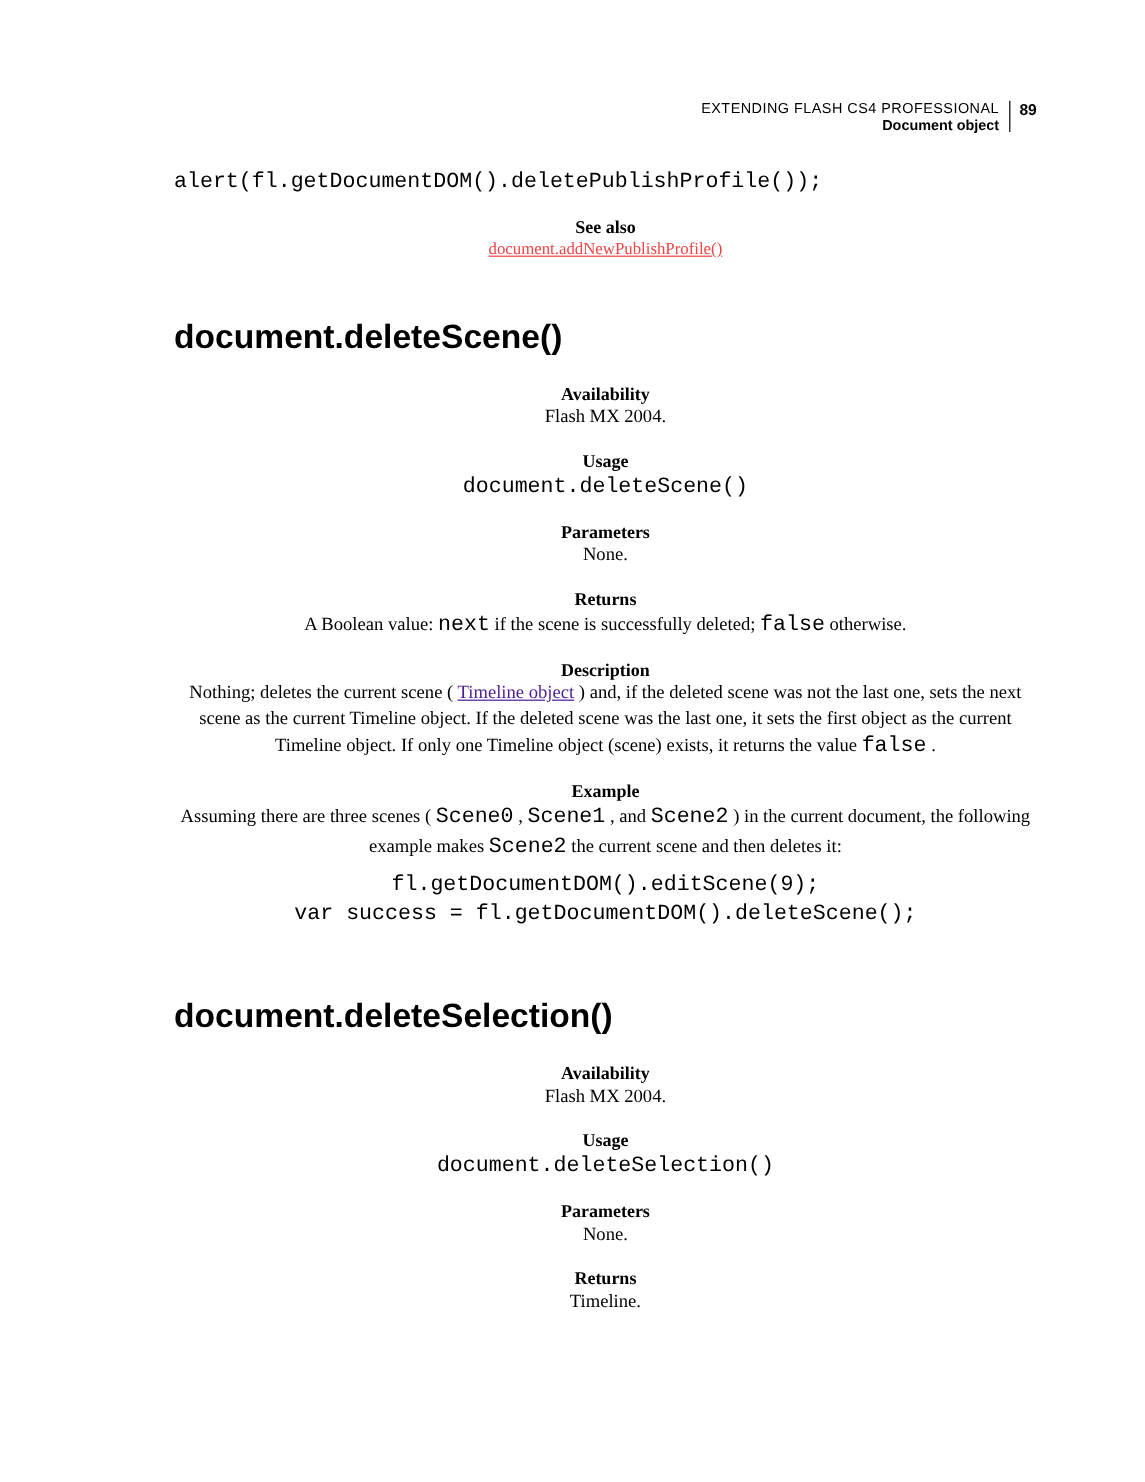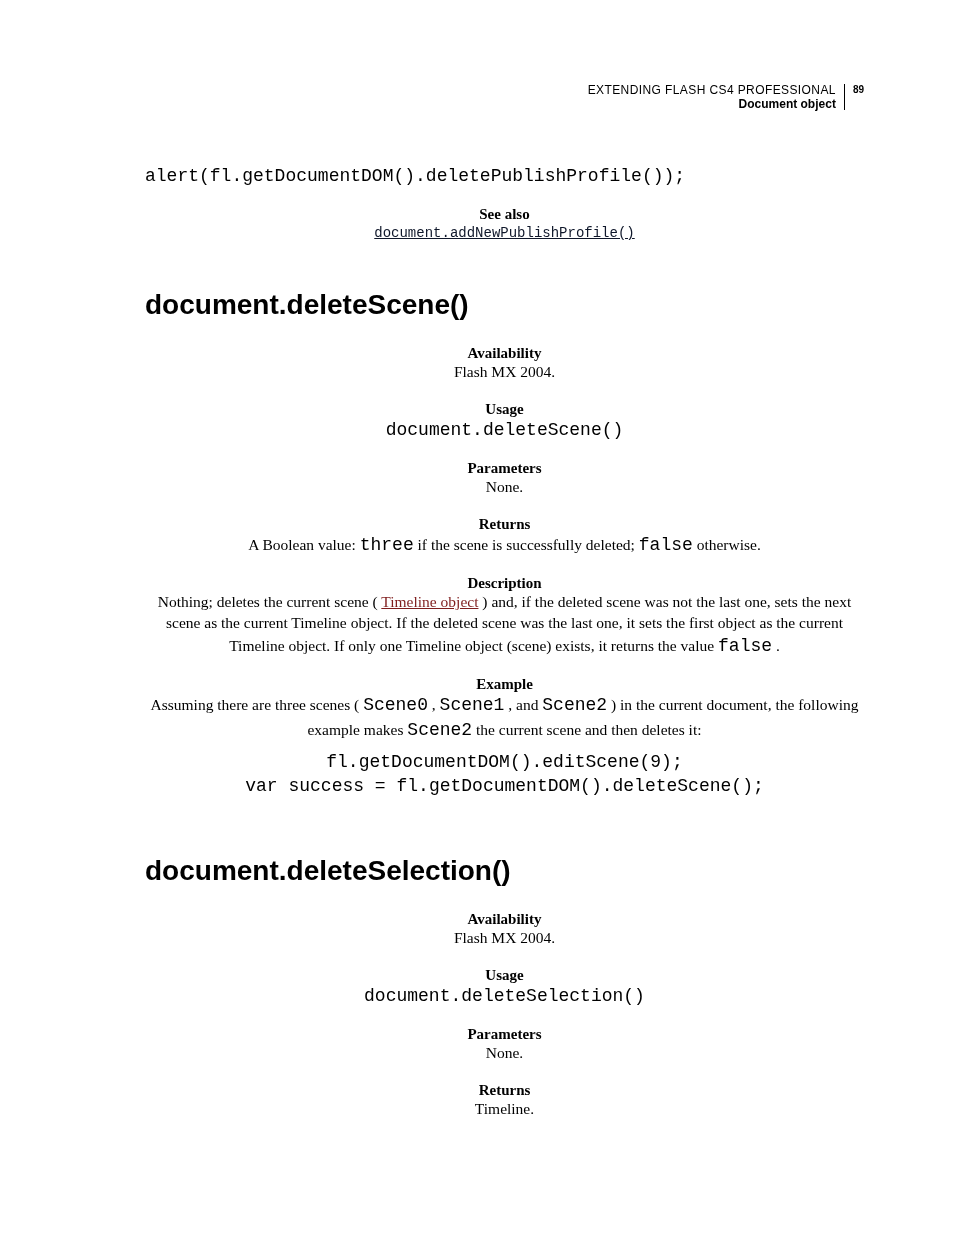--- a/index.html
+++ b/index.html
@@ -10,21 +10,21 @@
     background: #fff;
     width: 954px;
   }
   .page {
     padding: 84px 90px 60px 145px;
     box-sizing: border-box;
   }
   .running-head {
     display: flex;
     justify-content: flex-end;
-    margin-bottom: 52px;
+    margin-bottom: 28px;
     font-family: "Myriad Pro", Arial, sans-serif;
   }
   .rh-block {
     display: flex;
     align-items: flex-start;
   }
   .rh-text {
     text-align: right;
     line-height: 1.15;
   }
@@ -36,21 +36,21 @@
     font-size: 12px;
     font-weight: 700;
   }
   .rh-divider {
     width: 1px;
     height: 26px;
     background: #000;
     margin: 0 8px;
   }
   .rh-page {
-    font-size: 10px;
+    font-size: 13px;
     font-weight: 700;
     padding-top: 0px;
   }
   .code-block, code {
     font-family: "Courier New", Courier, monospace;
     font-size: 18px;
   }
   .code-block {
     white-space: pre;
     line-height: 1.35;
@@ -60,26 +60,26 @@
     font-weight: 700;
     font-size: 15px;
     margin-top: 18px;
   }
   .body-text {
     font-size: 15.5px;
     line-height: 1.35;
     margin: 0 0 2px 0;
   }
   .link {
-    color: #0f172a;
-    font-family: Liberation Mono, monospace;
+    color: #ef4444;
+    font-family: Liberation Serif, serif;
     font-size: 14px;
   }
   .link-serif {
-    color: #7f1d1d;
+    color: #4c1d95;
   }
   h2.method-heading {
     font-family: "Myriad Pro", Arial, sans-serif;
     font-weight: 700;
     font-size: 28px;
     margin: 48px 0 24px 0;
   }
   .section-block { margin-bottom: 14px; text-align: center; }
   .inline-nodes > * { display:inline; }
 </style>
@@ -120,21 +120,21 @@
 
   <div class="section-block">
     <div class="label">Parameters</div>
     <div class="body-text">None.</div>
   </div>
 
   <div class="section-block">
     <div class="label">Returns</div>
     <div class="body-text inline-nodes">
       <span>A Boolean value: </span>
-      <code>three</code>
+      <code>next</code>
       <span> if the scene is successfully deleted; </span>
       <code>false</code>
       <span> otherwise.</span>
     </div>
   </div>
 
   <div class="section-block">
     <div class="label">Description</div>
     <div class="body-text inline-nodes">
       <span>Nothing; deletes the current scene (</span>

